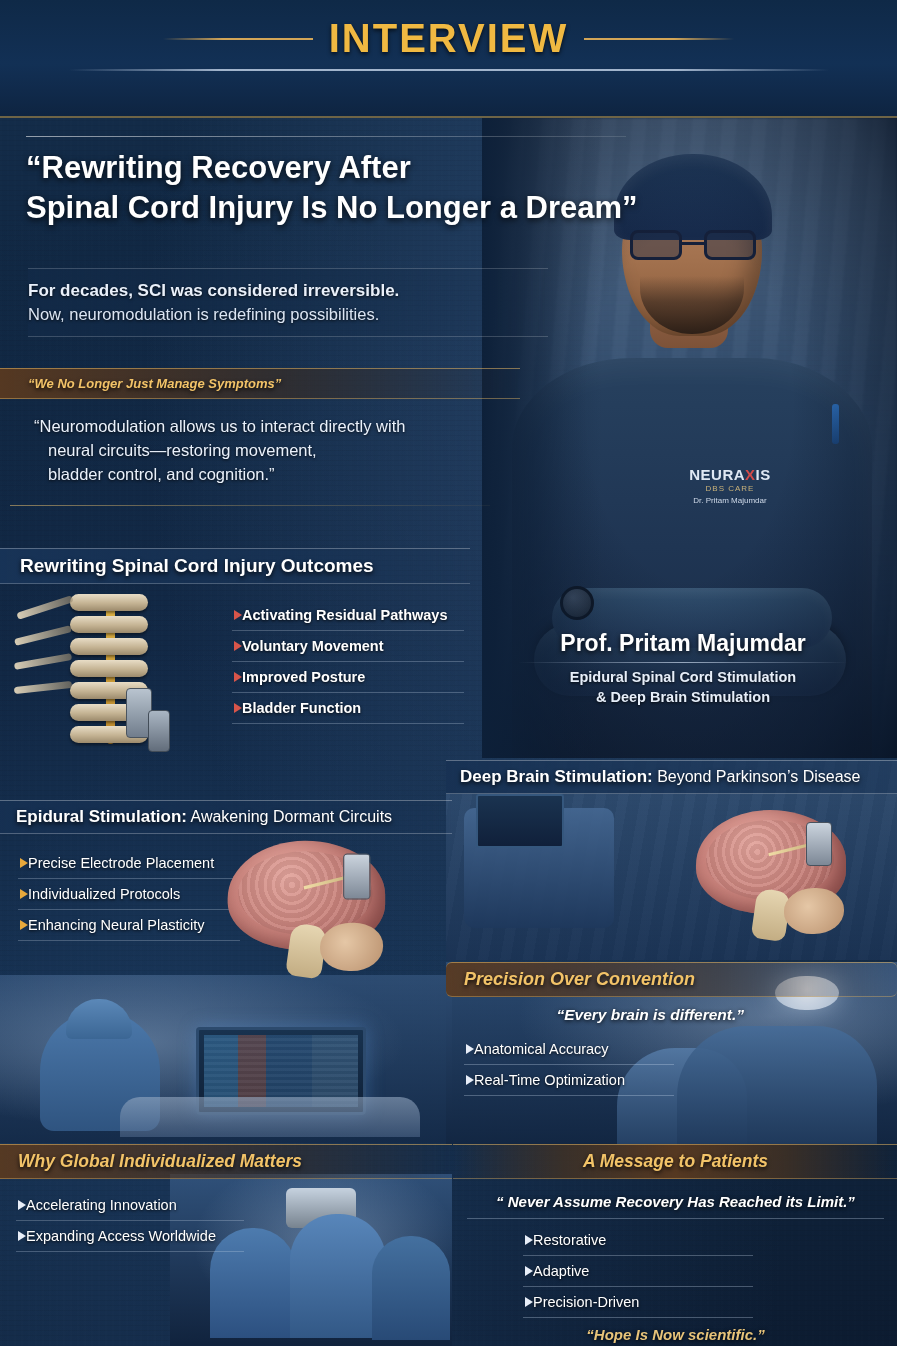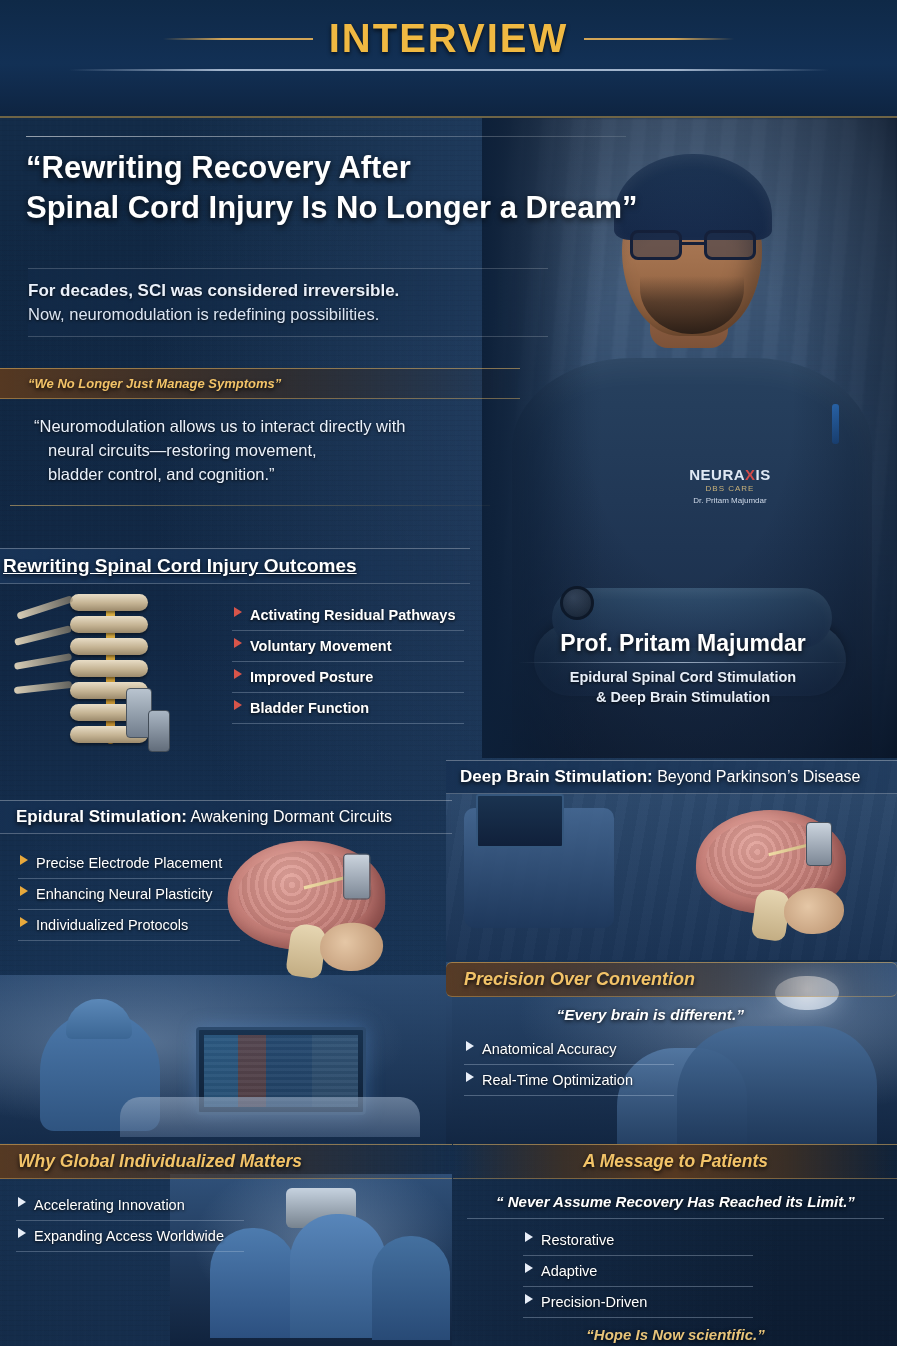--- a/index.html
+++ b/index.html
@@ -214,27 +214,26 @@
   .sec-symptoms .rule-bot {
     margin: 18px 0 0 10px; width: 480px; height: 1px;
     background: linear-gradient(90deg, rgba(230,190,110,0.55) 0%, rgba(230,190,110,0.05) 100%);
   }
 
   
   .panel-spine {
     position: absolute; left: 0; top: 548px; width: 470px; height: 222px; z-index: 4;
   }
   .panel-title {
-    padding: 6px 14px 6px 3px;
+    padding: 6px 14px 6px 20px;
     color: #ffffff; font-size: 19px; font-weight: bold;
     background: linear-gradient(90deg, rgba(24,52,88,0.92) 0%, rgba(24,52,88,0.45) 70%, rgba(24,52,88,0) 100%);
     border-top: 1px solid rgba(255,255,255,0.28);
     border-bottom: 1px solid rgba(255,255,255,0.22);
     text-shadow: 0 2px 4px rgba(0,0,0,0.85);
-    text-decoration: underline;
   }
   .spine-art {
     position: absolute; left: 14px; top: 44px; width: 200px; height: 172px;
   }
   .vert {
     position: absolute; left: 56px; width: 78px; height: 17px;
     background: linear-gradient(180deg, #e8ddc6 0%, #c4b393 55%, #9c8a6c 100%);
     border-radius: 9px;
     box-shadow: 0 2px 3px rgba(0,0,0,0.45);
   }
@@ -255,21 +254,21 @@
   }
   .elead2 {
     position: absolute; left: 134px; top: 118px; width: 22px; height: 42px;
     background: linear-gradient(180deg, #aab6c3, #626d7b);
     border-radius: 4px; border: 1px solid #434d58;
   }
   .bullets {
     position: absolute; left: 232px; top: 52px; width: 232px;
   }
   .bul {
-    display: flex; align-items: flex-start; gap: 8px;
+    display: flex; align-items: center; gap: 0;
     padding: 7px 2px 7px 2px;
     border-bottom: 1px solid rgba(200,215,235,0.28);
     color: #ffffff; font-size: 14.5px; font-weight: bold;
     text-shadow: 0 1px 3px rgba(0,0,0,0.85);
   }
   .tri {
     width: 0; height: 0; flex: 0 0 auto;
     border-top: 5px solid transparent; border-bottom: 5px solid transparent;
     border-left: 8px solid #d8554a;
   }
@@ -638,25 +637,25 @@
       <div class="wire"></div>
       <div class="dev"></div>
     </div>
     <div class="epi-bullets">
       <div class="bul">
           <span class="tri gold"></span>
           <span>Precise Electrode Placement</span>
         </div>
       <div class="bul">
           <span class="tri gold"></span>
+          <span>Individualized Protocols</span>
+        </div>
+      <div class="bul">
+          <span class="tri gold"></span>
           <span>Enhancing Neural Plasticity</span>
-        </div>
-      <div class="bul">
-          <span class="tri gold"></span>
-          <span>Individualized Protocols</span>
         </div>
     </div>
   </div>
 
   <div class="panel-prec">
     <div class="photo"></div>
     <div class="lamp"></div>
     <div class="ppl2"></div>
     <div class="ppl"></div>
     <div class="prec-title">Precision Over Convention</div>

